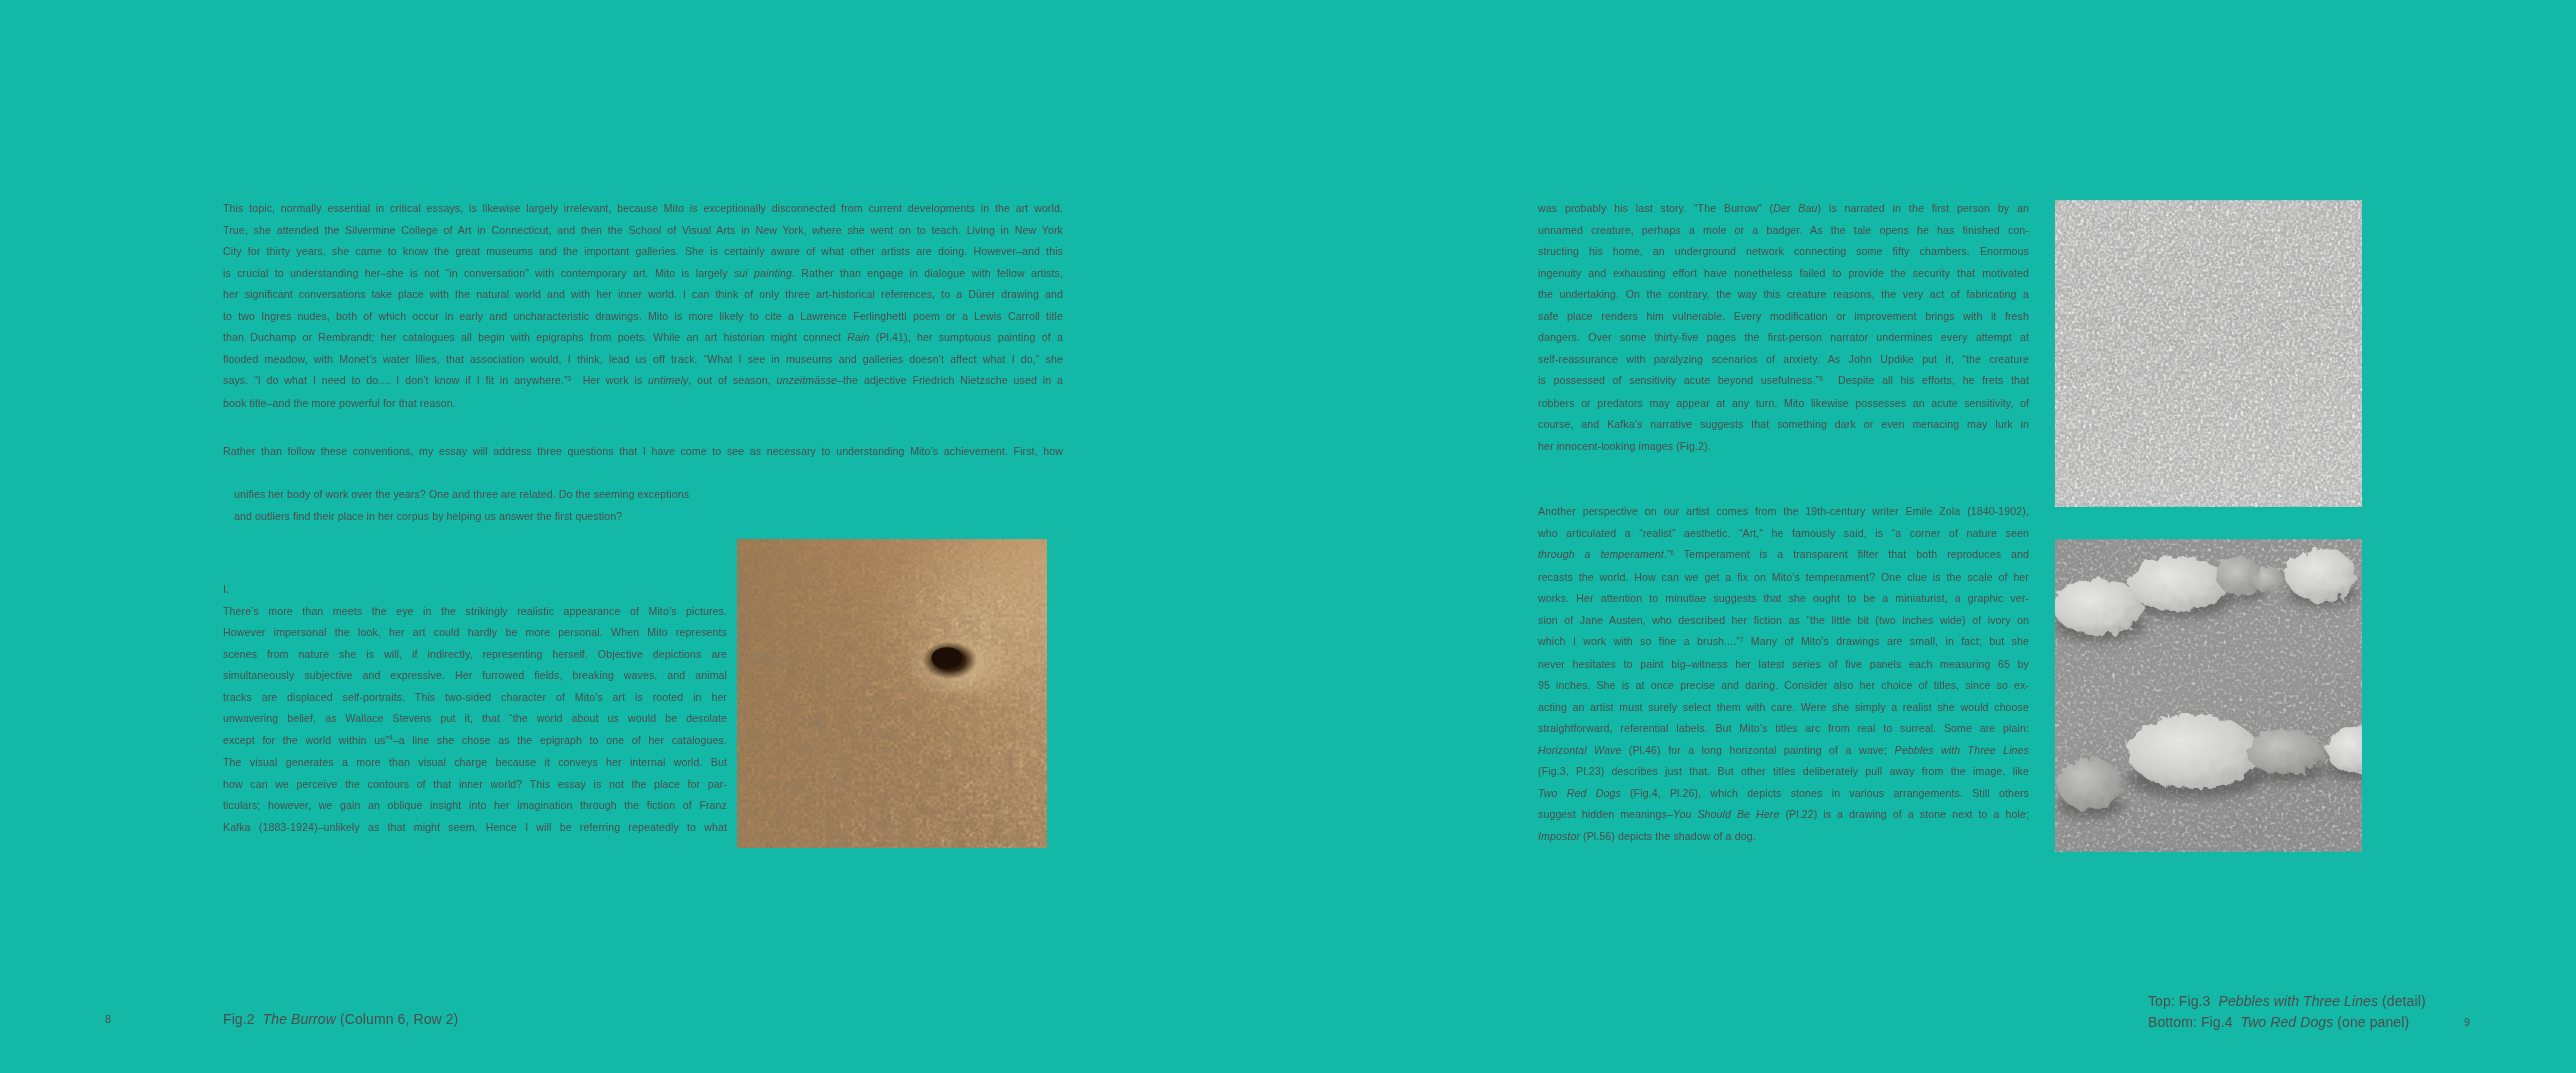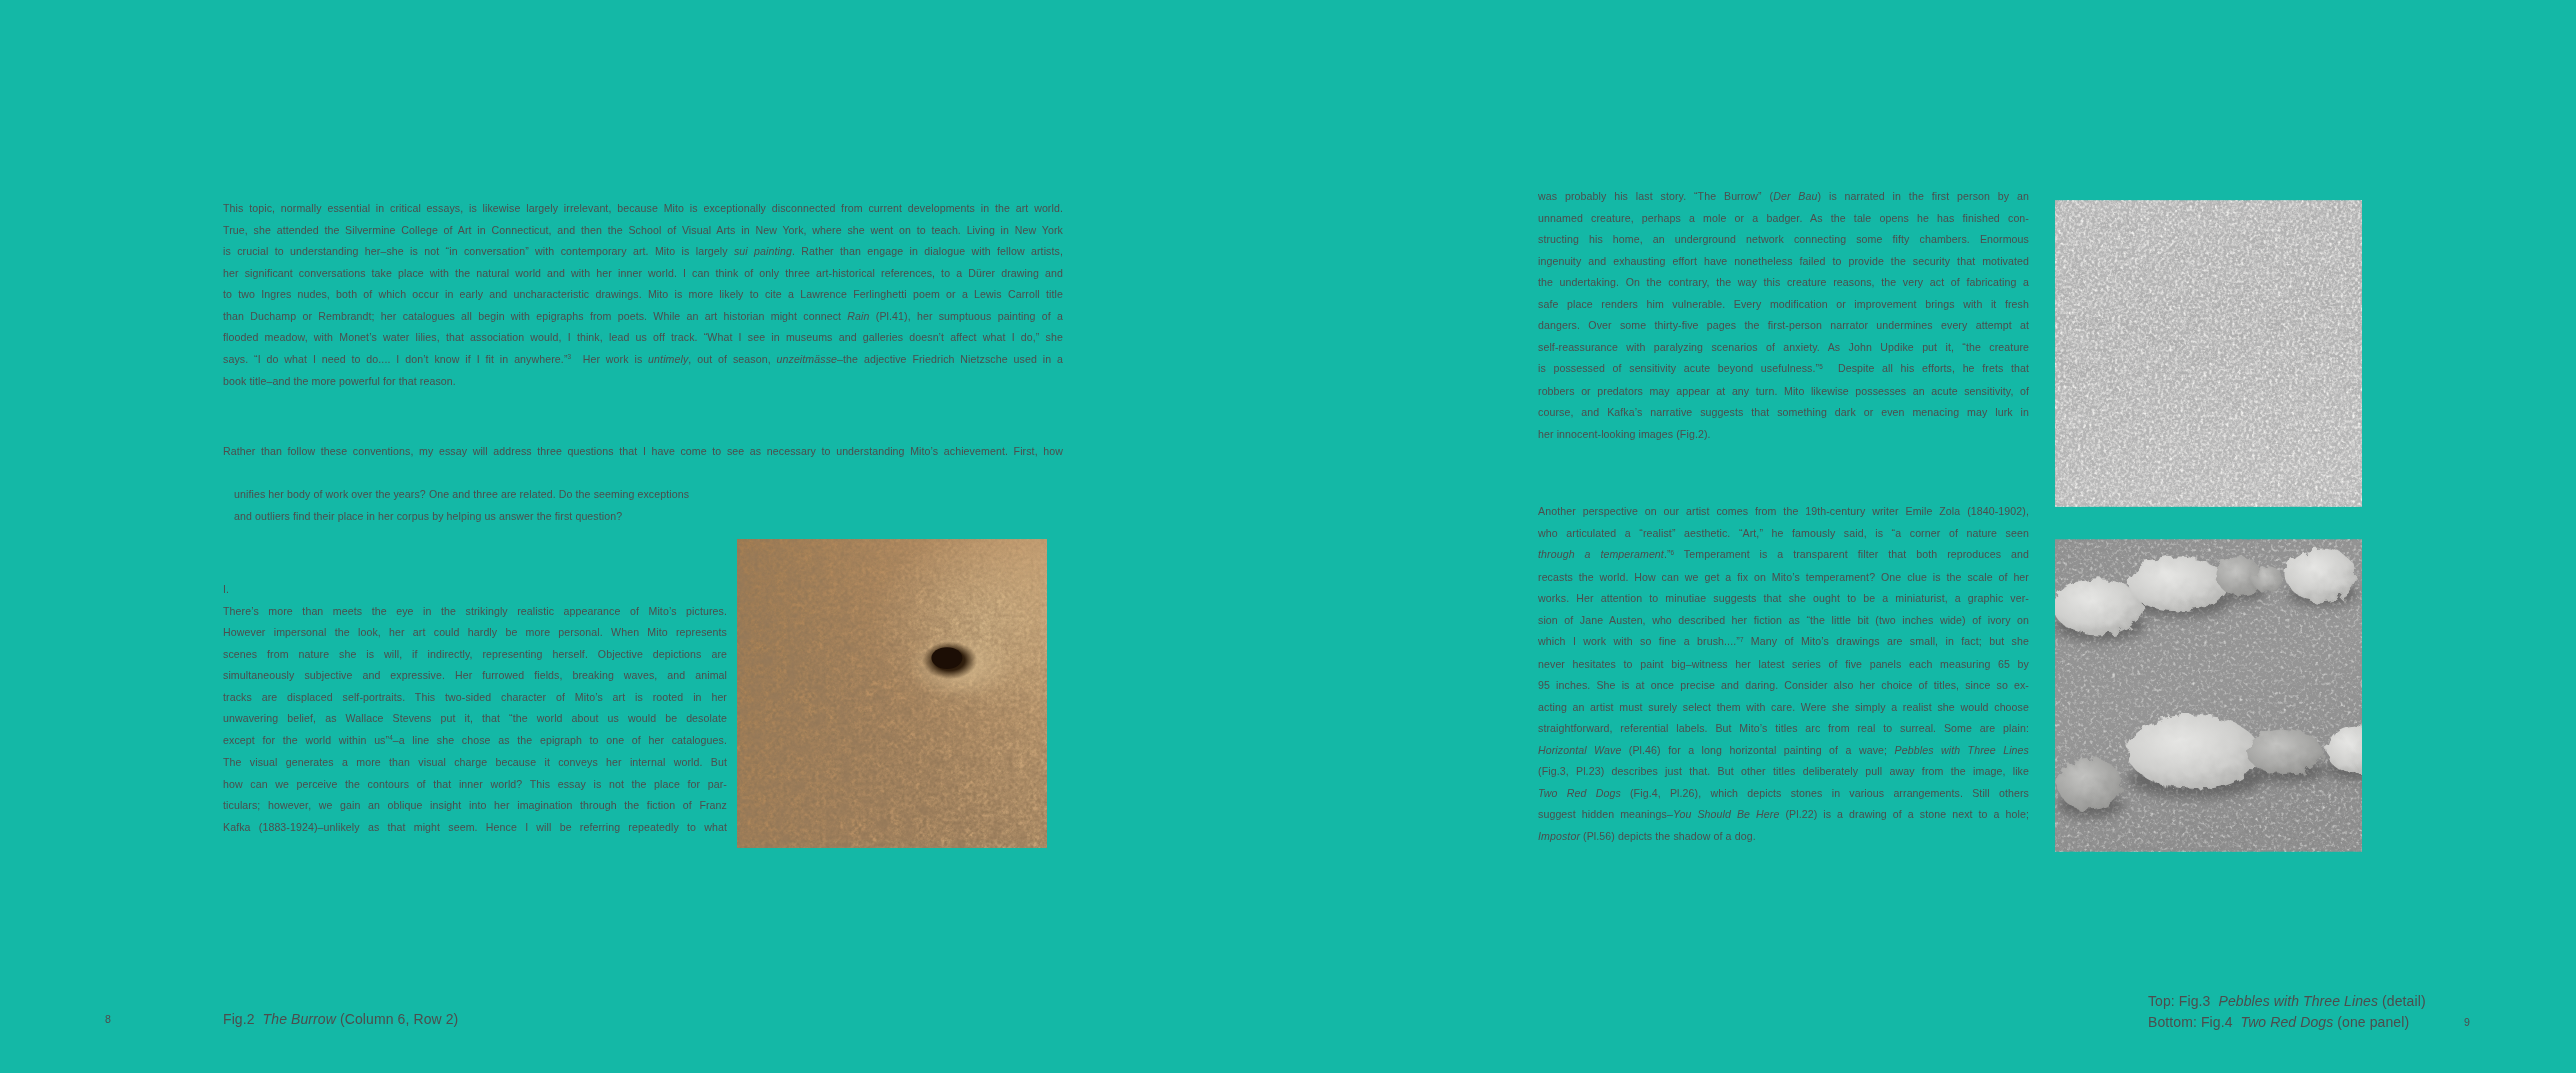--- a/index.html
+++ b/index.html
@@ -19,20 +19,21 @@
 </head>
 <body>
 
 <div class="spread">
 
   <div>
 
     <div class="tblock" style="left:223px;top:198px;width:840px;">
         <div class="tline j">This topic, normally essential in critical essays, is likewise largely irrelevant, because Mito is exceptionally disconnected from current developments in the art world.</div>
         <div class="tline j">True, she attended the Silvermine College of Art in Connecticut, and then the School of Visual Arts in New York, where she went on to teach. Living in New York</div>
+        <div class="tline j">City for thirty years, she came to know the great museums and the important galleries. She is certainly aware of what other artists are doing. However–and this</div>
         <div class="tline j">is crucial to understanding her–she is not “in conversation” with contemporary art. Mito is largely <span class="it">sui painting</span>. Rather than engage in dialogue with fellow artists,</div>
         <div class="tline j">her significant conversations take place with the natural world and with her inner world. I can think of only three art-historical references, to a Dürer drawing and</div>
         <div class="tline j">to two Ingres nudes, both of which occur in early and uncharacteristic drawings. Mito is more likely to cite a Lawrence Ferlinghetti poem or a Lewis Carroll title</div>
         <div class="tline j">than Duchamp or Rembrandt; her catalogues all begin with epigraphs from poets. While an art historian might connect <span class="it">Rain</span> (Pl.41), her sumptuous painting of a</div>
         <div class="tline j">flooded meadow, with Monet’s water lilies, that association would, I think, lead us off track. “What I see in museums and galleries doesn’t affect what I do,” she</div>
         <div class="tline j">says. “I do what I need to do.... I don’t know if I fit in anywhere.”<span class="sp">3</span>&nbsp; Her work is <span class="it">untimely</span>, out of season, <span class="it">unzeitmässe</span>–the adjective Friedrich Nietzsche used in a</div>
         <div class="tline">book title–and the more powerful for that reason.</div>
       </div>
 
     <div class="tblock" style="left:223px;top:441px;width:840px;">
@@ -105,21 +106,21 @@
         <ellipse cx="367" cy="208" rx="27" ry="19" fill="#1c0e05"></ellipse>
       </svg>
     </div>
 
     <div class="pagenum" style="left:105px;top:1009px;">8</div>
     <div class="caption" style="left:223px;top:1009px;">Fig.2&nbsp; <span class="it">The Burrow</span> (Column 6, Row 2)</div>
   </div>
 
   <div>
 
-    <div class="tblock" style="left:1538px;top:186px;width:491px;">
+    <div class="tblock" style="left:1538px;top:198px;width:491px;">
         <div class="tline j">was probably his last story. “The Burrow” (<span class="it">Der Bau</span>) is narrated in the first person by an</div>
         <div class="tline j">unnamed creature, perhaps a mole or a badger. As the tale opens he has finished con-</div>
         <div class="tline j">structing his home, an underground network connecting some fifty chambers. Enormous</div>
         <div class="tline j">ingenuity and exhausting effort have nonetheless failed to provide the security that motivated</div>
         <div class="tline j">the undertaking. On the contrary, the way this creature reasons, the very act of fabricating a</div>
         <div class="tline j">safe place renders him vulnerable. Every modification or improvement brings with it fresh</div>
         <div class="tline j">dangers. Over some thirty-five pages the first-person narrator undermines every attempt at</div>
         <div class="tline j">self-reassurance with paralyzing scenarios of anxiety. As John Updike put it, “the creature</div>
         <div class="tline j">is possessed of sensitivity acute beyond usefulness.”<span class="sp">5</span>&nbsp; Despite all his efforts, he frets that</div>
         <div class="tline j">robbers or predators may appear at any turn. Mito likewise possesses an acute sensitivity, of</div>

